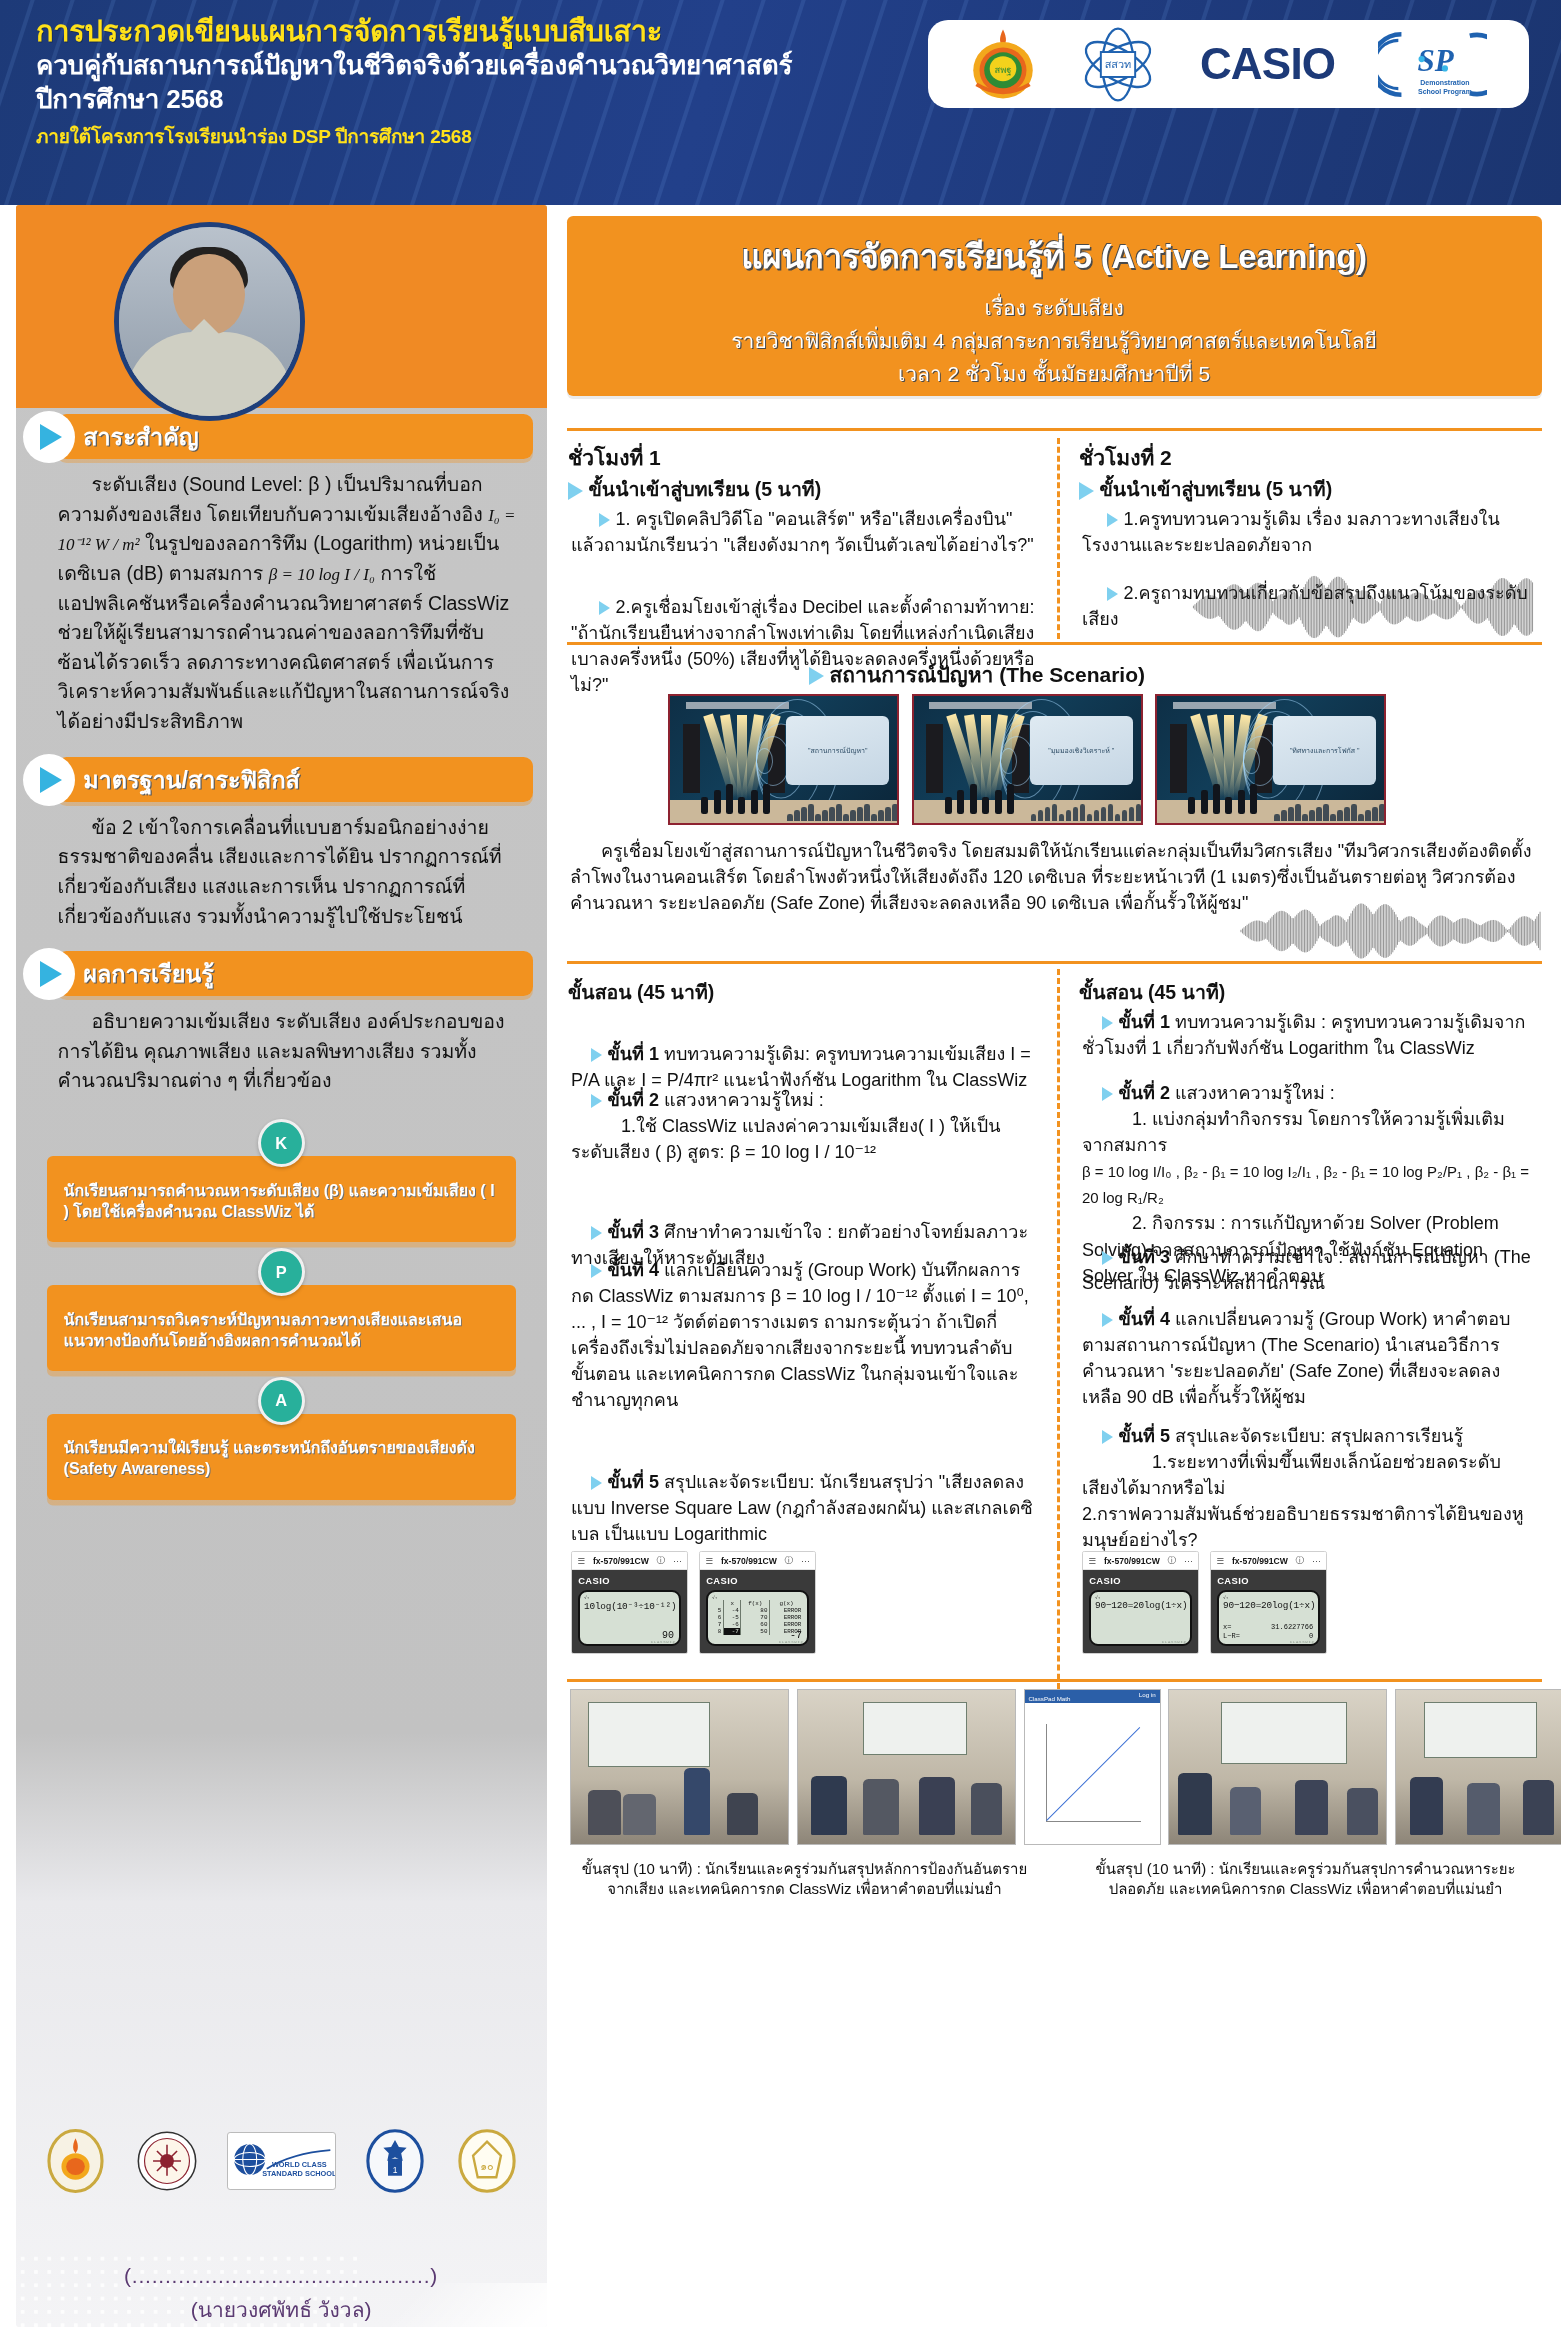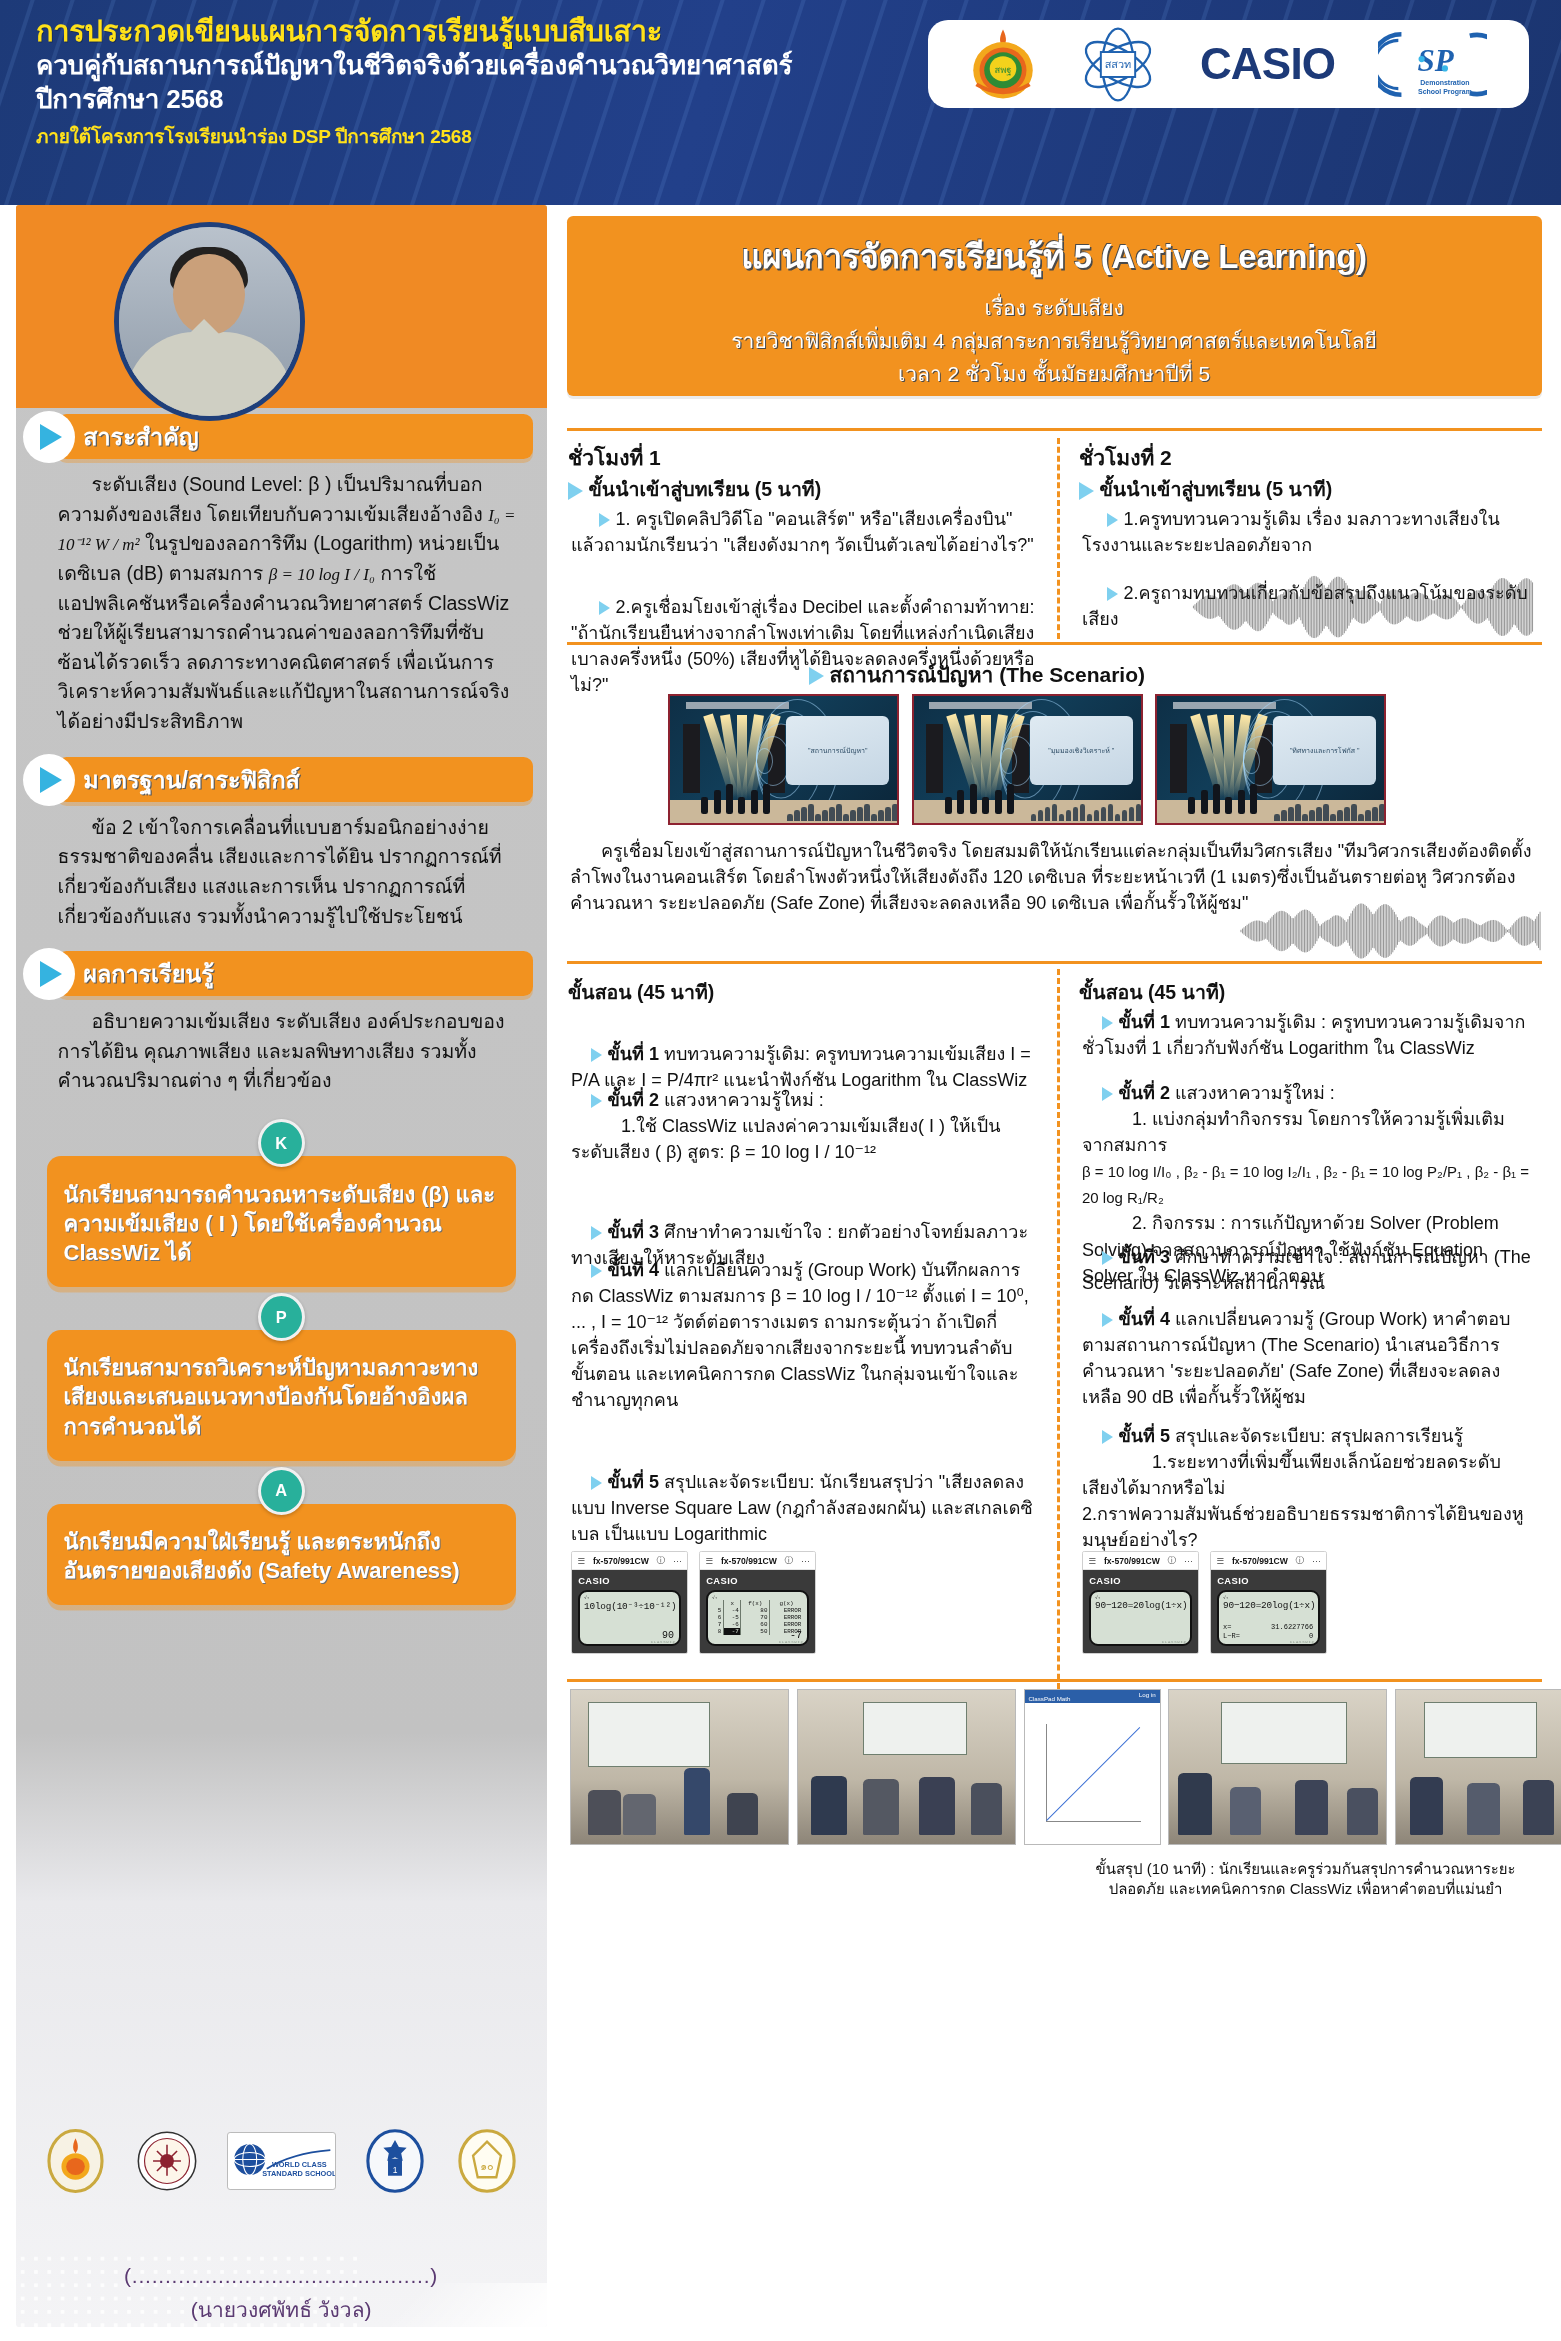--- a/index.html
+++ b/index.html
@@ -109,22 +109,22 @@
   .sect-body .eq { font-size: 17px; font-style: italic; font-family: "Liberation Serif", serif; }
 
   .kpa-badge {
     width: 47px; height: 48px; margin: 6.2px auto -11px; border-radius: 50%;
     background: #28b09b; border: 3.9px solid #f0f0f0;
     display: flex; align-items: center; justify-content: center;
     color: #fff; font-size: 16.4px; font-weight: bold; position: relative; z-index: 4;
     box-shadow: 0 1.6px 3.9px rgba(0,0,0,.22);
   }
   .kpa-box {
-    margin: 0 31px 4.7px 31px; background: #f2921f; border-radius: 14px;
-    padding: 23.4px 17px 20px; color: #fff; font-size: 22px; font-weight: bold;
+    margin: 0 31px 4.7px 31px; background: #f2921f; border-radius: 6px;
+    padding: 23.4px 17px 20px; color: #fff; font-size: 16px; font-weight: bold;
     line-height: 1.32; text-shadow: 0.9px 0.9px 0 #6e6e6e;
     box-shadow: 0 5.5px 0 rgba(242,146,31,.38);
   }
 
   .school-logos {
     position: absolute; left: 26.6px; top: 1920px; width: 478px; height: 72px;
     display: flex; align-items: center; justify-content: space-between;
   }
   .school-logos .sl {
     width: 66px; height: 66px; border-radius: 50%;
@@ -906,17 +906,18 @@
     </div>
     <div class="photo" style="width:178px;height:156px">
       <div class="cls-bg"></div>
       <div class="cls-board" style="left:16%;width:64%;height:36%"></div>
       <div class="cls-person" style="left:8%;width:33px;height:58px;background:#333c51"></div>
       <div class="cls-person" style="left:40%;width:33px;height:52px;background:#555c6c"></div>
       <div class="cls-person" style="left:72%;width:31px;height:55px;background:#3b4254"></div>
     </div>
   </div>
 
+  <div class="caption" style="left:19px; top:1654px; width:469px;">ขั้นสรุป (10 นาที) : นักเรียนและครูร่วมกันสรุปหลักการป้องกันอันตรายจากเสียง และเทคนิคการกด ClassWiz เพื่อหาคำตอบที่แม่นยำ</div>
   <div class="caption" style="left:528px; top:1654px; width:453px;">ขั้นสรุป (10 นาที) : นักเรียนและครูร่วมกันสรุปการคำนวณหาระยะปลอดภัย และเทคนิคการกด ClassWiz เพื่อหาคำตอบที่แม่นยำ</div>
 
   <div class="hr-dash-v" style="left:506px; top:1340px; height:144px;"></div>
 </div>
 
 
 </body></html>

